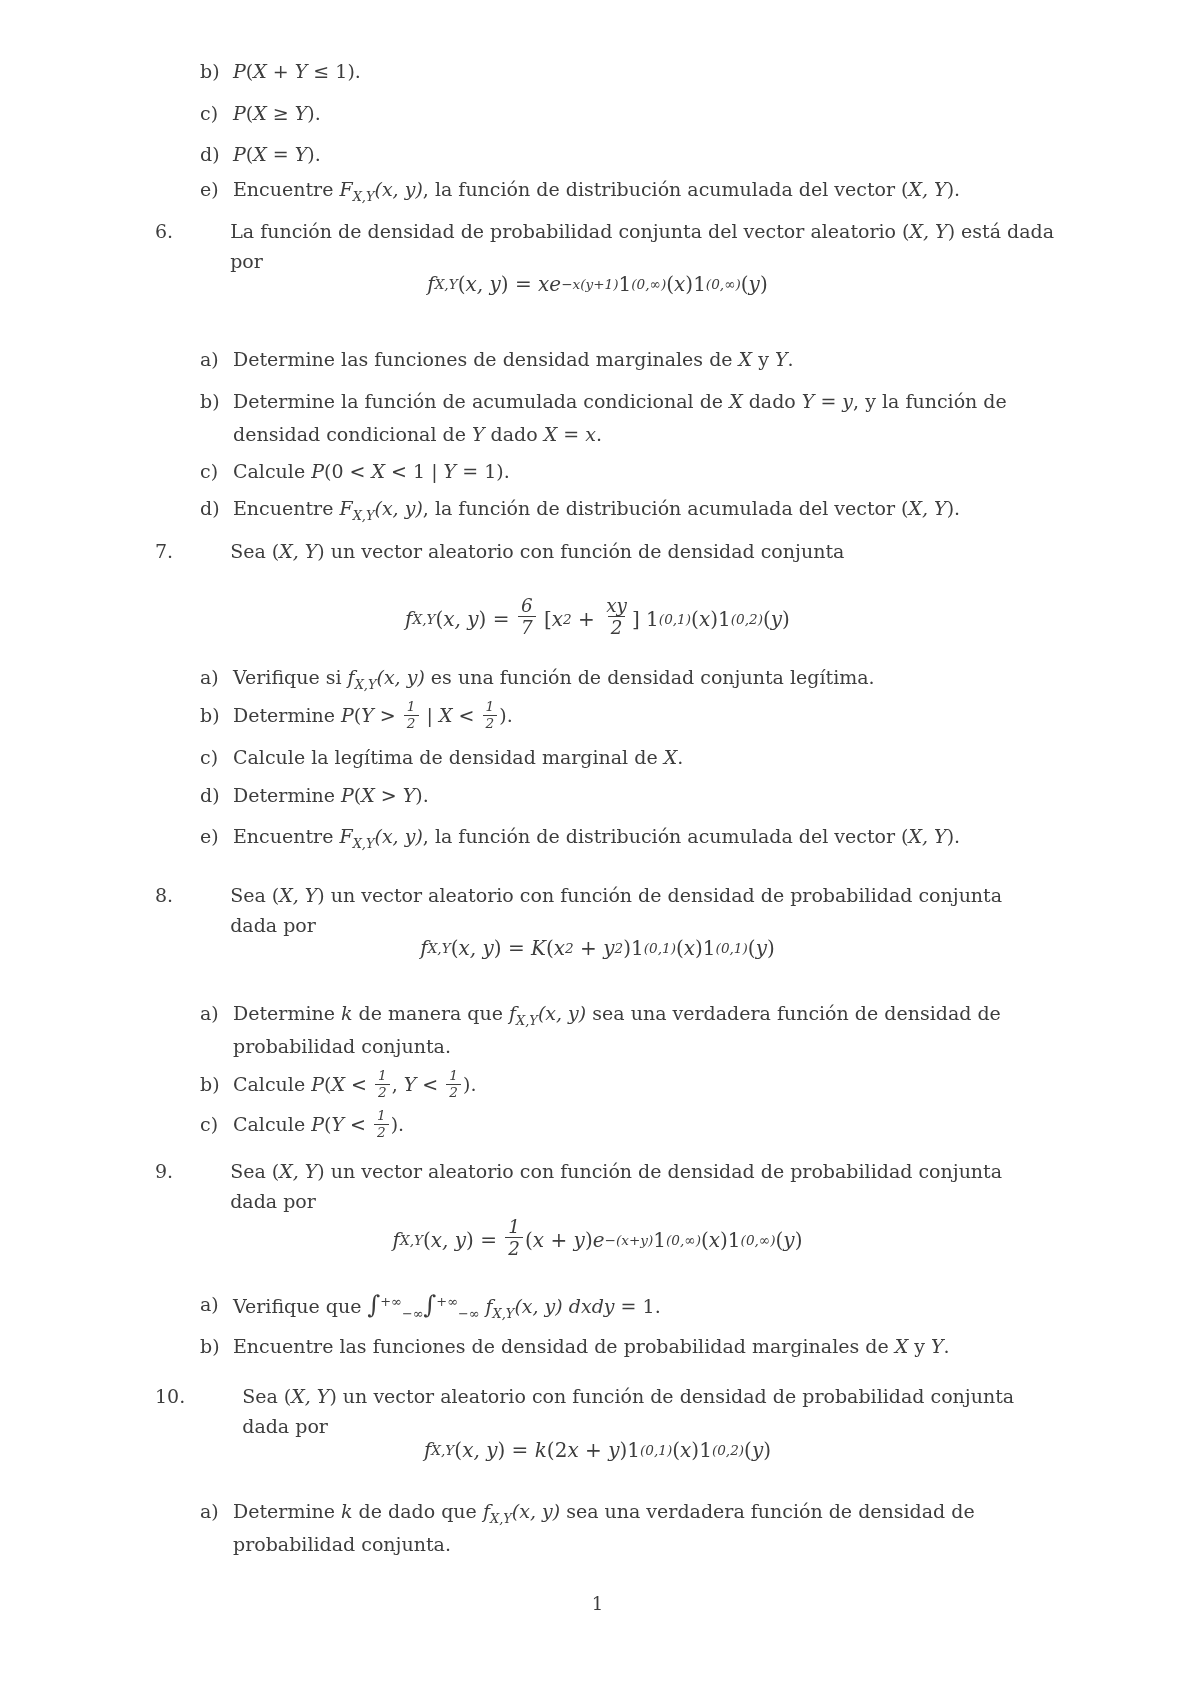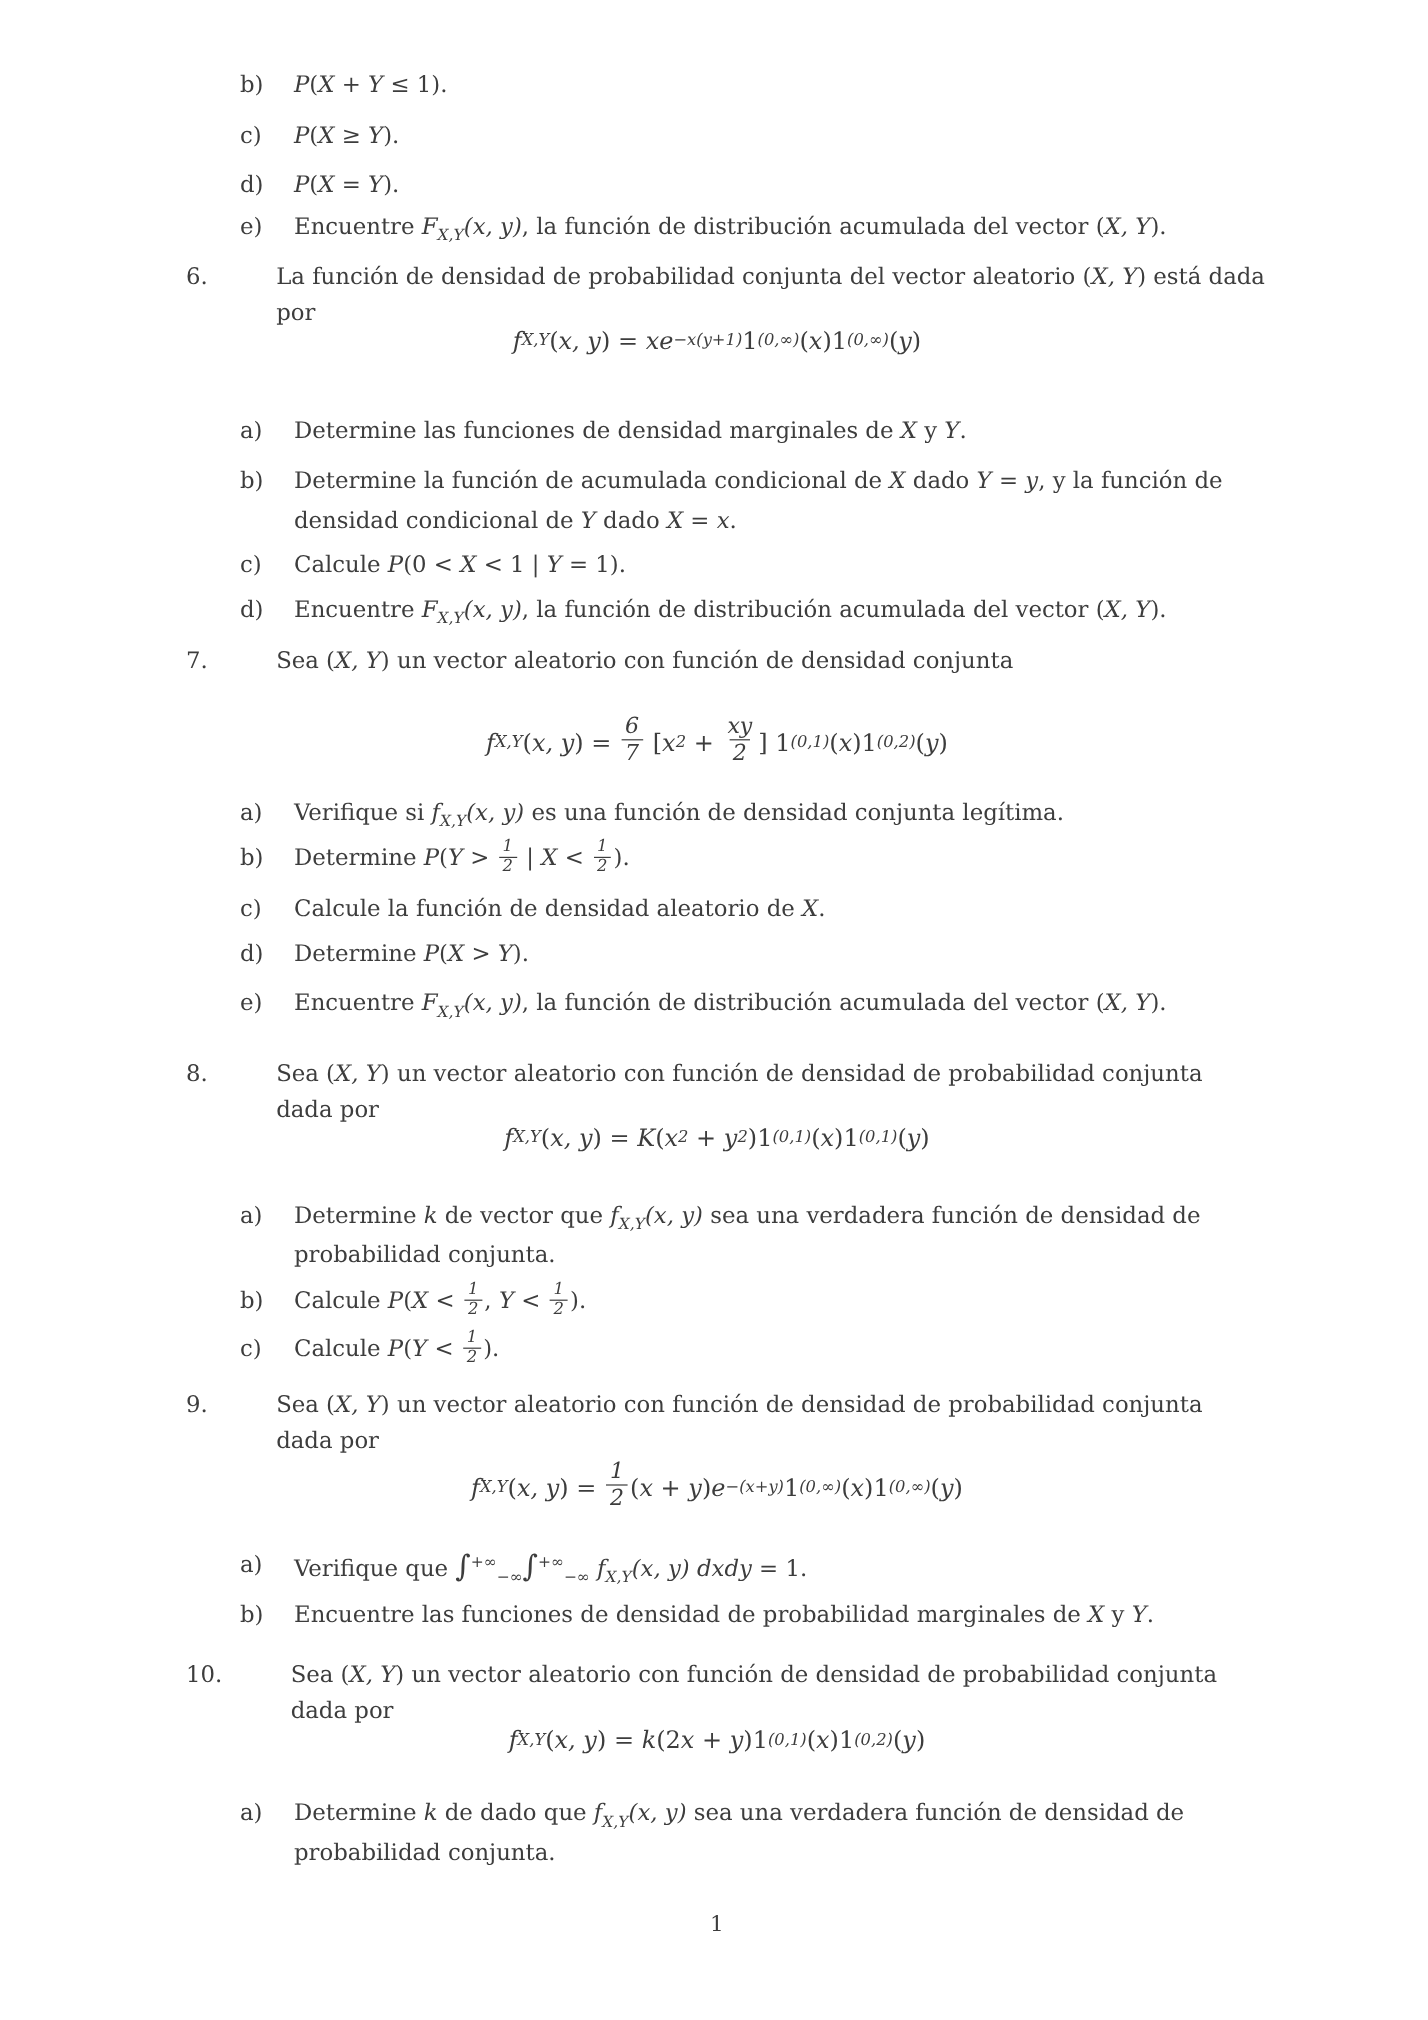--- a/index.html
+++ b/index.html
@@ -9,21 +9,21 @@
     background:#ffffff;
     font-family:"DejaVu Serif", serif;
     color:#3d3d3d;
     font-size:19px;
     overflow:hidden;
     filter:blur(0.45px);
   }
   
   .it{position:absolute;left:200px;display:flex;}
   .it .lbl{width:33px;flex:none;line-height:33px;}
-  .it .bd{width:808px;line-height:33px;margin-left:12px;}
+  .it .bd{width:808px;line-height:33px;}
   
   .ex-head{position:absolute;left:155px;display:flex;width:900px;}
   .ex-head .num{flex:none;margin-right:9px;line-height:30px;}
   .ex-head .bd{line-height:30px;margin-left:48px;}
   
   .formula{position:absolute;left:155px;width:885px;text-align:center;font-size:20px;line-height:1;}
   .formula > *{vertical-align:middle;}
   
   .mi{font-style:italic;}
   sub,sup{font-size:0.68em;font-style:italic;line-height:0;}
@@ -100,39 +100,39 @@
     <span class="bd"><span>Determine </span><span class="mi">P</span><span>(</span><span class="mi">Y</span><span> &gt; </span><span class="frac">
           <span class="num">1</span>
           <span class="den">2</span>
         </span><span> | </span><span class="mi">X</span><span> &lt; </span><span class="frac">
           <span class="num">1</span>
           <span class="den">2</span>
         </span><span>).</span></span>
   </div>
   <div class="it" style="top:741px">
     <span class="lbl">c)</span>
-    <span class="bd"><span>Calcule la función de densidad aleatorio de </span><span class="mi">X</span><span>.</span></span>
+    <span class="bd"><span>Calcule la legítima de densidad marginal de </span><span class="mi">X</span><span>.</span></span>
   </div>
   <div class="it" style="top:779px">
     <span class="lbl">d)</span>
     <span class="bd"><span>Determine </span><span class="mi">P</span><span>(</span><span class="mi">X &gt; Y</span><span>).</span></span>
   </div>
   <div class="it" style="top:820px">
     <span class="lbl">e)</span>
     <span class="bd"><span>Encuentre </span><span class="mi">F</span><sub>X,Y</sub><span class="mi">(x, y)</span><span>, la función de distribución acumulada del vector (</span><span class="mi">X, Y</span><span>).</span></span>
   </div>
 
   <div class="ex-head" style="top:880px">
     <span class="num">8.</span>
     <span class="bd"><span>Sea (</span><span class="mi">X, Y</span><span>) un vector aleatorio con función de densidad de probabilidad conjunta dada por</span></span>
   </div>
   <div class="formula" style="top:936px"><span class="mi">f</span><sub>X,Y</sub><span>(</span><span class="mi">x, y</span><span>) = </span><span class="mi">K</span><span>(</span><span class="mi">x</span><sup>2</sup><span> + </span><span class="mi">y</span><sup>2</sup><span>)</span><span>1</span><sub>(0,1)</sub><span>(</span><span class="mi">x</span><span>)</span><span>1</span><sub>(0,1)</sub><span>(</span><span class="mi">y</span><span>)</span></div>
   <div class="it" style="top:997px">
     <span class="lbl">a)</span>
-    <span class="bd"><span>Determine </span><span class="mi">k</span><span> de vector que </span><span class="mi">f</span><sub>X,Y</sub><span class="mi">(x, y)</span><span> sea una verdadera función de densidad de probabilidad conjunta.</span></span>
+    <span class="bd"><span>Determine </span><span class="mi">k</span><span> de manera que </span><span class="mi">f</span><sub>X,Y</sub><span class="mi">(x, y)</span><span> sea una verdadera función de densidad de probabilidad conjunta.</span></span>
   </div>
   <div class="it" style="top:1068px">
     <span class="lbl">b)</span>
     <span class="bd"><span>Calcule </span><span class="mi">P</span><span>(</span><span class="mi">X</span><span> &lt; </span><span class="frac">
           <span class="num">1</span>
           <span class="den">2</span>
         </span><span>, </span><span class="mi">Y</span><span> &lt; </span><span class="frac">
           <span class="num">1</span>
           <span class="den">2</span>
         </span><span>).</span></span>

